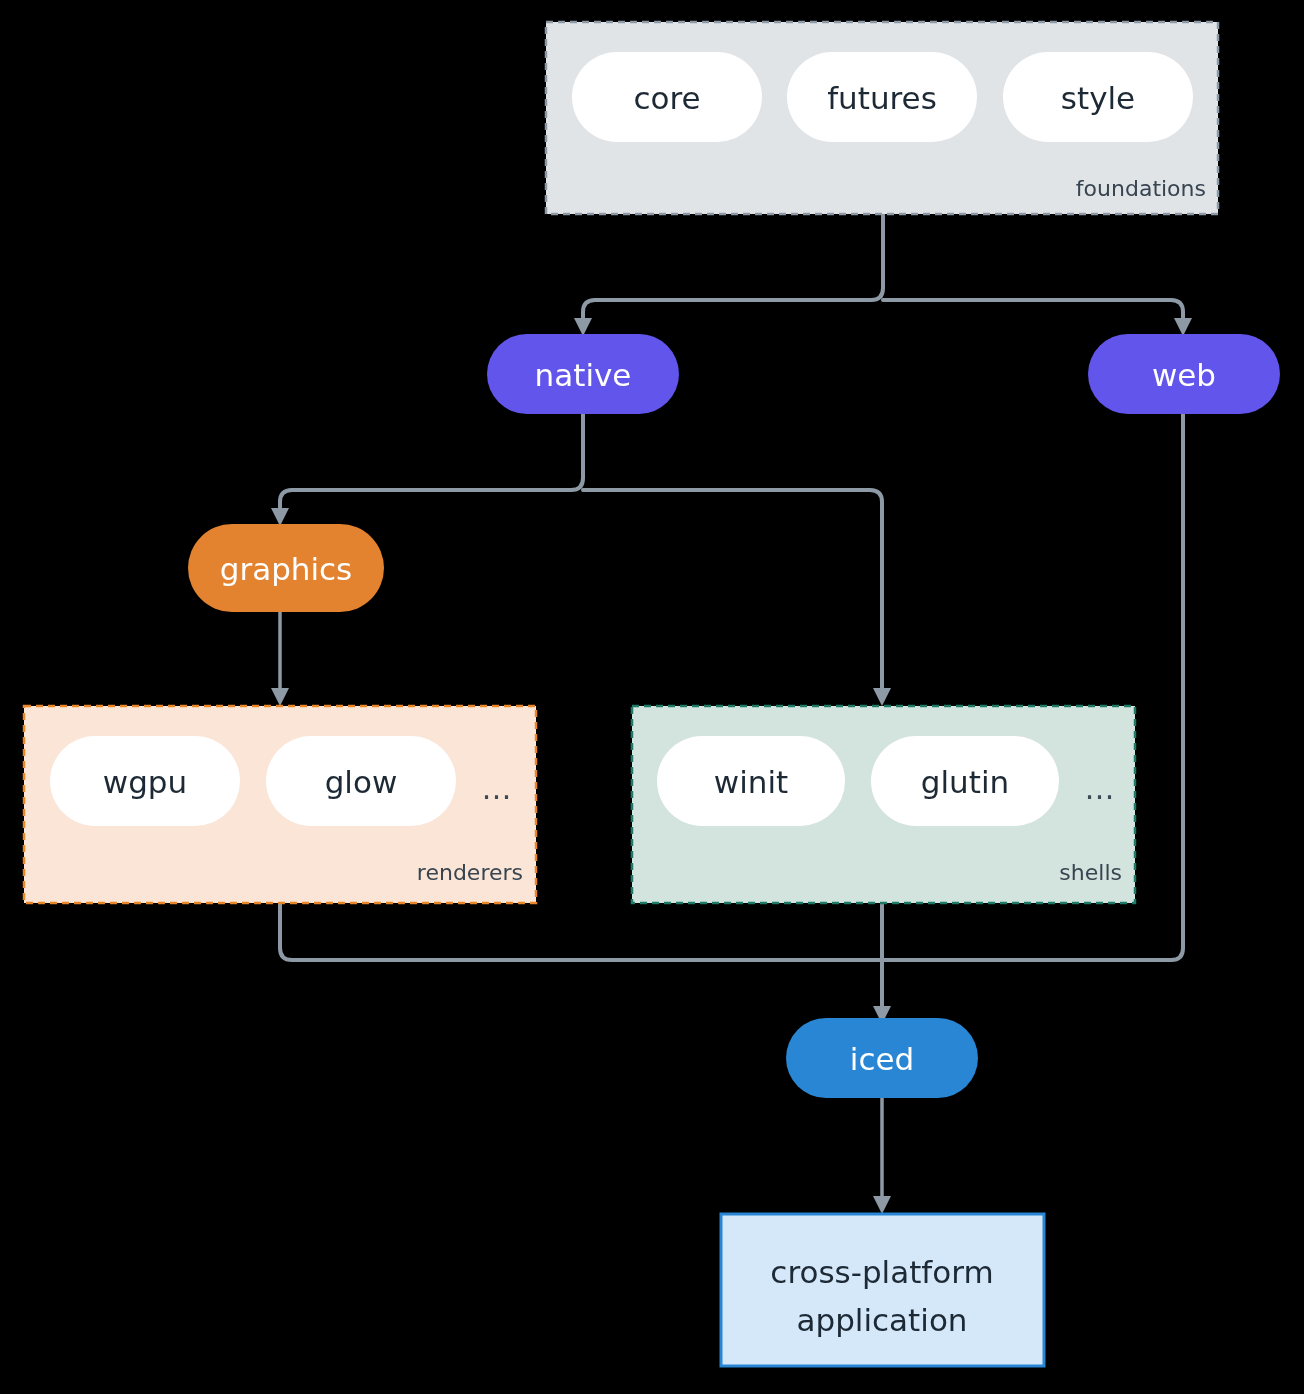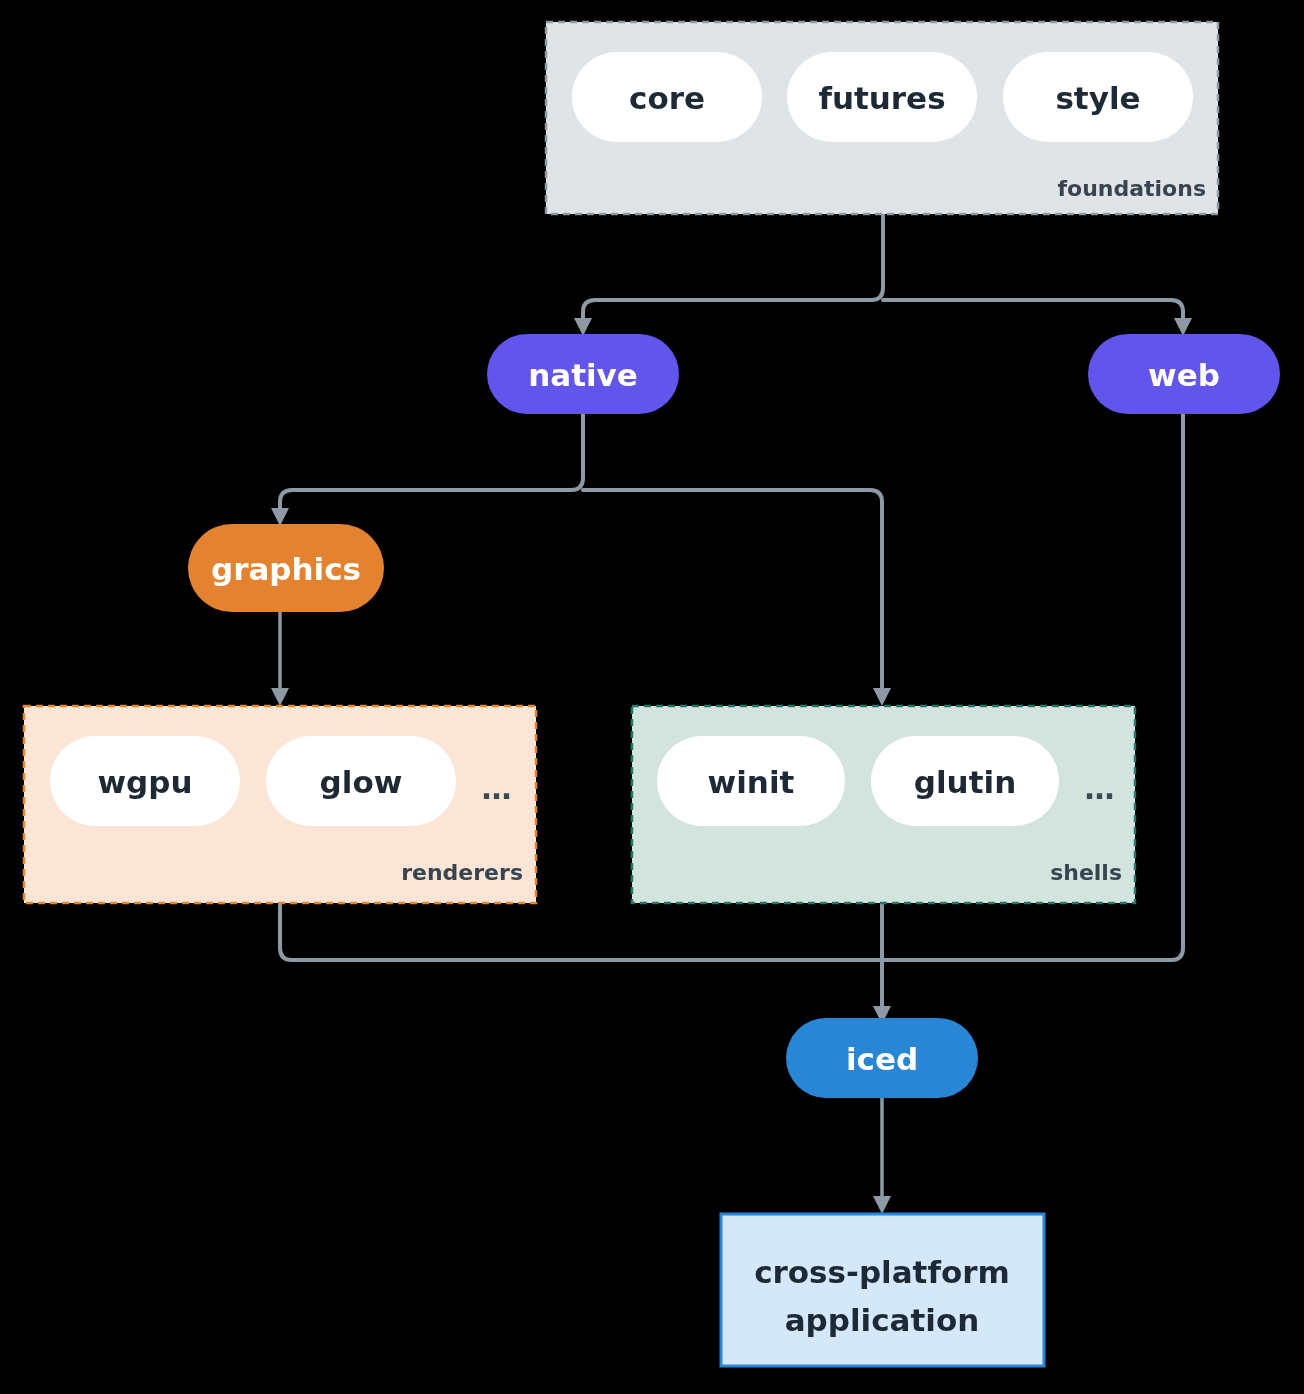--- a/index.html
+++ b/index.html
@@ -7,21 +7,20 @@
     padding: 0;
     background: #000000;
   }
   #diagram-root {
     position: relative;
     width: 1304px;
     height: 1394px;
     background: #000000;
     overflow: hidden;
     font-family: "DejaVu Sans", sans-serif;
-    font-weight: bold;
   }
   svg.layer {
     position: absolute;
     left: 0;
     top: 0;
     width: 1304px;
     height: 1394px;
     display: block;
   }
   .grp-label {

